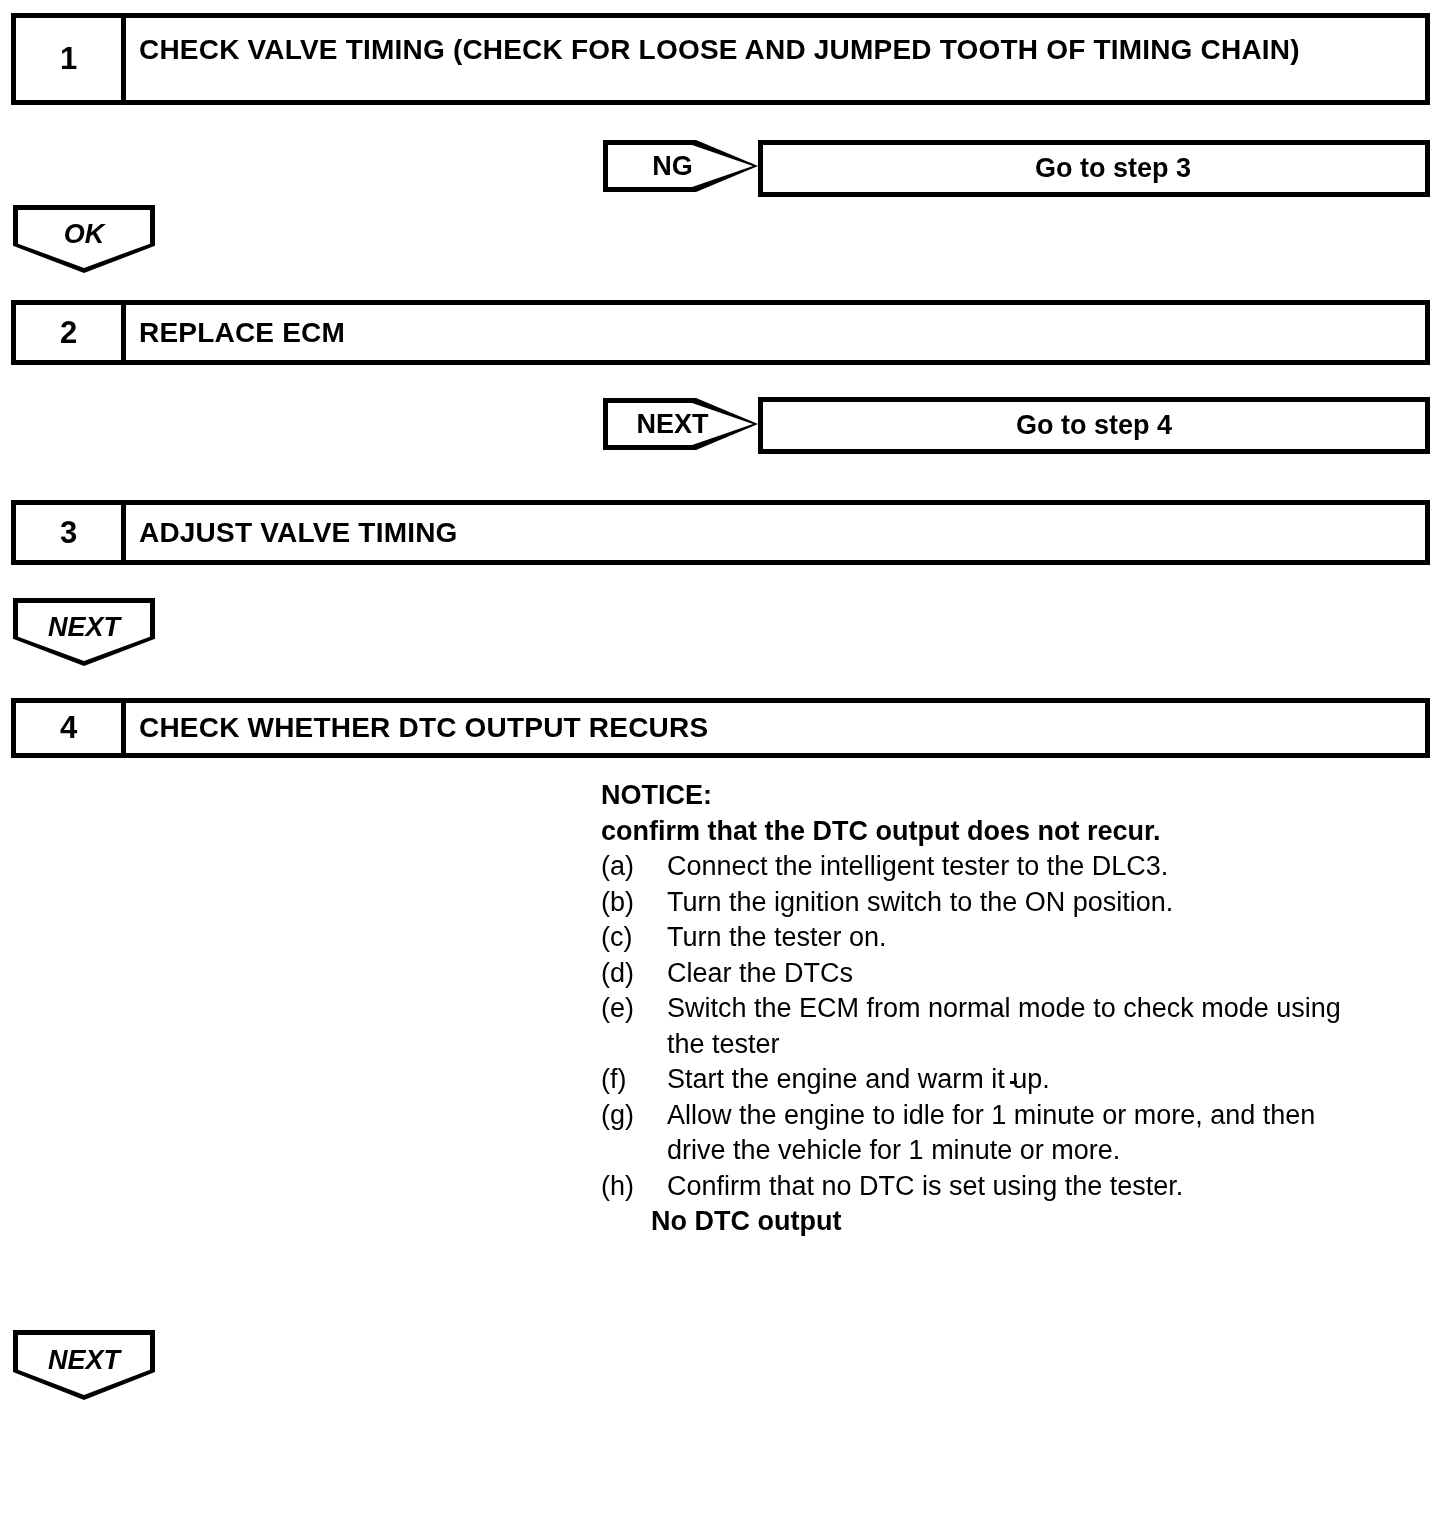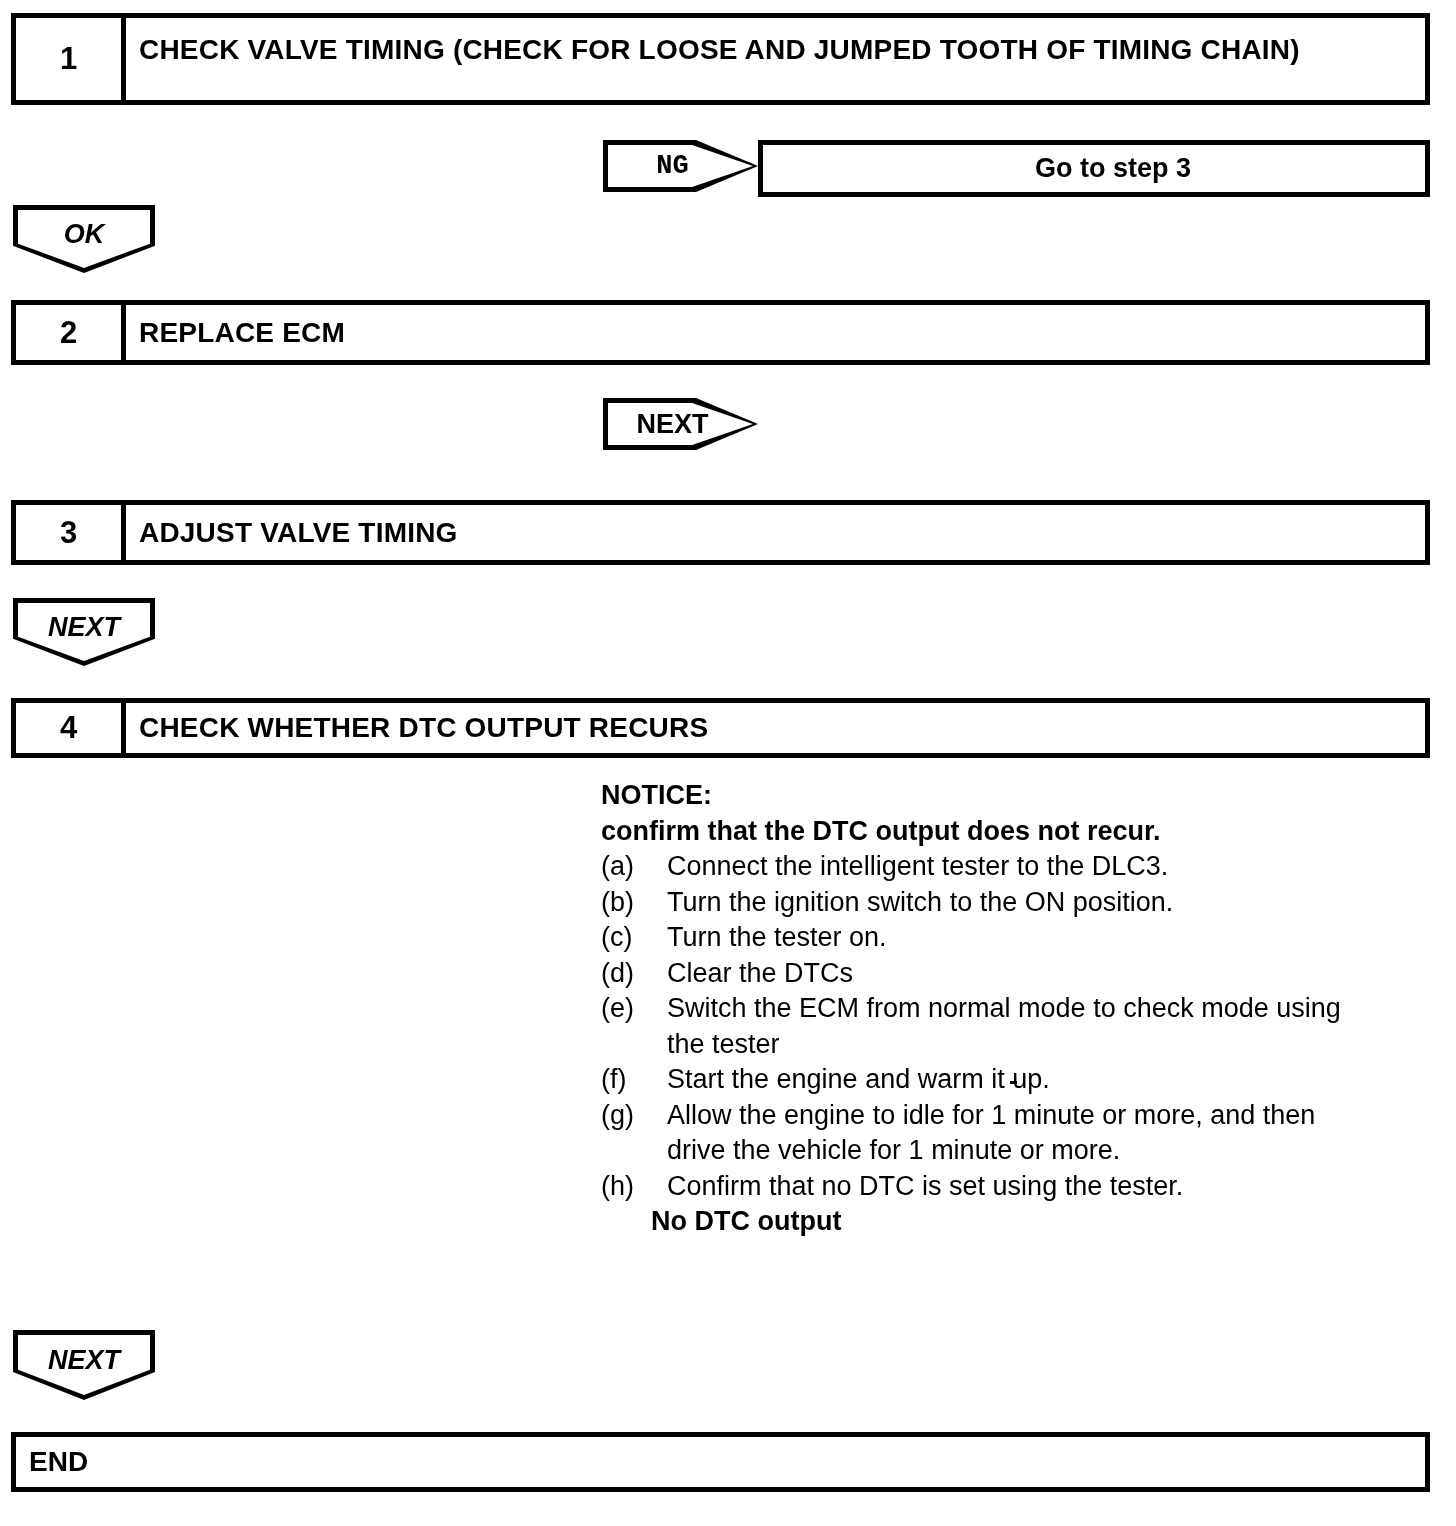--- a/index.html
+++ b/index.html
@@ -178,41 +178,44 @@
 </head>
 <body>
 
 <div id="page">
 
   <div class="step-box" style="left:11px; top:13px; width:1419px; height:92px;">
     <div class="step-num">1</div>
     <div class="step-title tall">CHECK VALVE TIMING (CHECK FOR LOOSE AND JUMPED TOOTH OF TIMING CHAIN)</div>
   </div>
 
-  <div class="arrow arrow-right" style="left:603px; top:140px; width:155px; height:52px;font-family:Liberation Mono, monospace;">
+  <div class="arrow arrow-right" style="left:603px; top:140px; width:155px; height:52px;">
     <div class="inner"></div>
     <span class="label">NG</span>
   </div>
   <div class="result-box" style="left:758px; top:140px; width:672px; height:57px;padding-left:38px;">
     <span>Go to step 3</span>
   </div>
 
   <div class="arrow arrow-down" style="left:13px; top:205px; width:142px; height:68px;">
     <div class="inner"></div>
     <span class="label">OK</span>
   </div>
 
   <div class="step-box" style="left:11px; top:300px; width:1419px; height:65px;">
     <div class="step-num">2</div>
     <div class="step-title">REPLACE ECM</div>
   </div>
 
   <div class="arrow arrow-right" style="left:603px; top:398px; width:155px; height:52px;">
     <div class="inner"></div>
     <span class="label">NEXT</span>
+  </div>
+  <div class="result-box" style="left:758px; top:397px; width:672px; height:57px;">
+    <span>Go to step 4</span>
   </div>
 
   <div class="step-box" style="left:11px; top:500px; width:1419px; height:65px;">
     <div class="step-num">3</div>
     <div class="step-title">ADJUST VALVE TIMING</div>
   </div>
 
   <div class="arrow arrow-down" style="left:13px; top:598px; width:142px; height:68px;">
     <div class="inner"></div>
     <span class="label">NEXT</span>
@@ -270,17 +273,14 @@
     </ul>
     <div class="sub-ok-val">No DTC output</div>
   </div>
   <div class="stray-mark"></div>
 
   <div class="arrow arrow-down" style="left:13px; top:1330px; width:142px; height:70px;">
     <div class="inner"></div>
     <span class="label">NEXT</span>
   </div>
 
-  <div class="end-box" style="left:11px; top:1432px; width:1419px; height:60px;">
-    <span>END</span>
-  </div>
 
 </div>
 
 </body></html>

